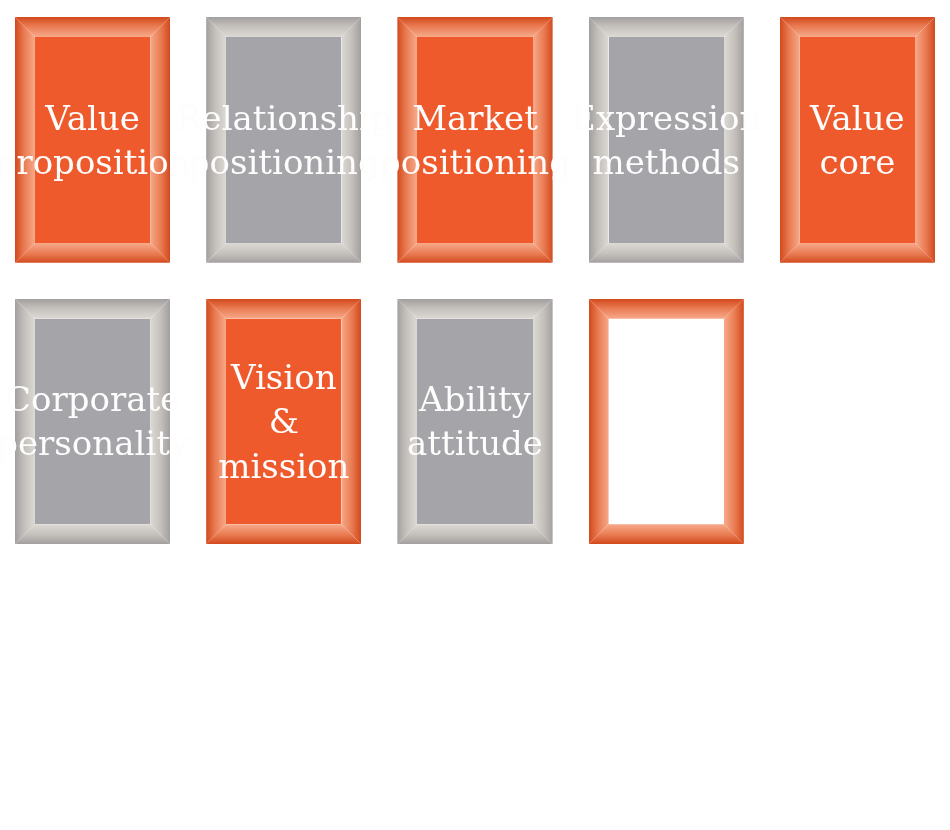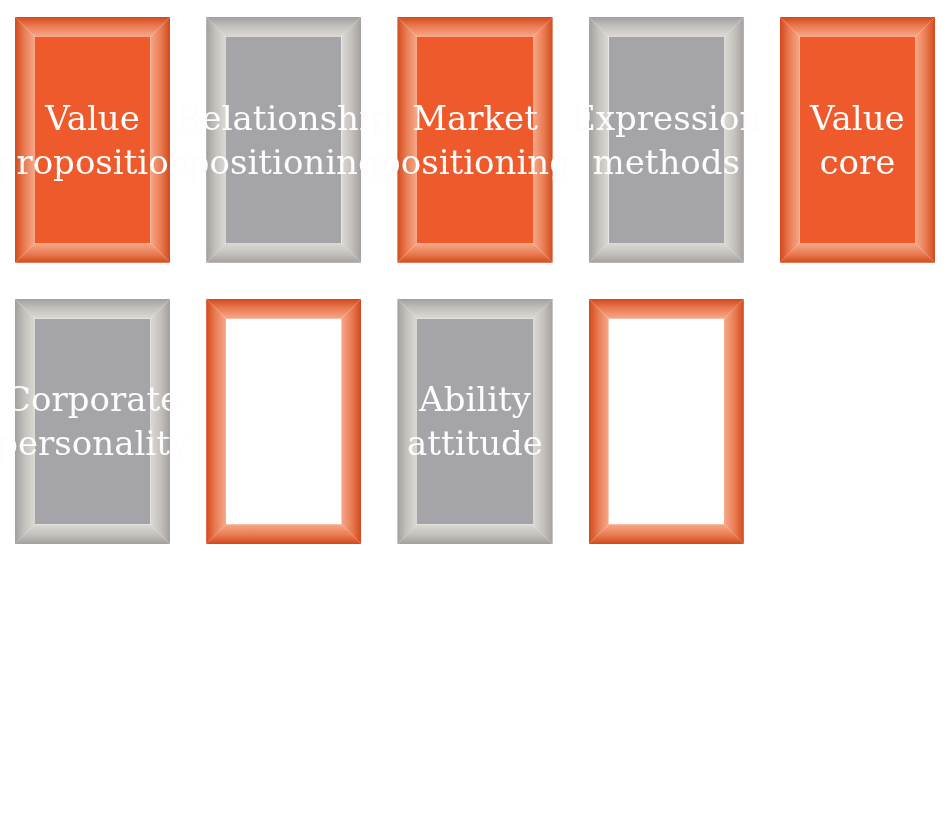--- a/index.html
+++ b/index.html
@@ -149,20 +149,25 @@
       <span class="label">Corporate
 personality</span>
     </div>
   </div>
 
   <div class="tile" data-variant="orange">
     <div class="bevel t"></div>
     <div class="bevel b"></div>
     <div class="bevel l"></div>
     <div class="bevel r"></div>
+    <div class="panel">
+      <span class="label">Vision
+&amp;
+mission</span>
+    </div>
   </div>
 
   <div class="tile" data-variant="gray">
     <div class="bevel t"></div>
     <div class="bevel b"></div>
     <div class="bevel l"></div>
     <div class="bevel r"></div>
     <div class="panel">
       <span class="label">Ability
 attitude</span>

